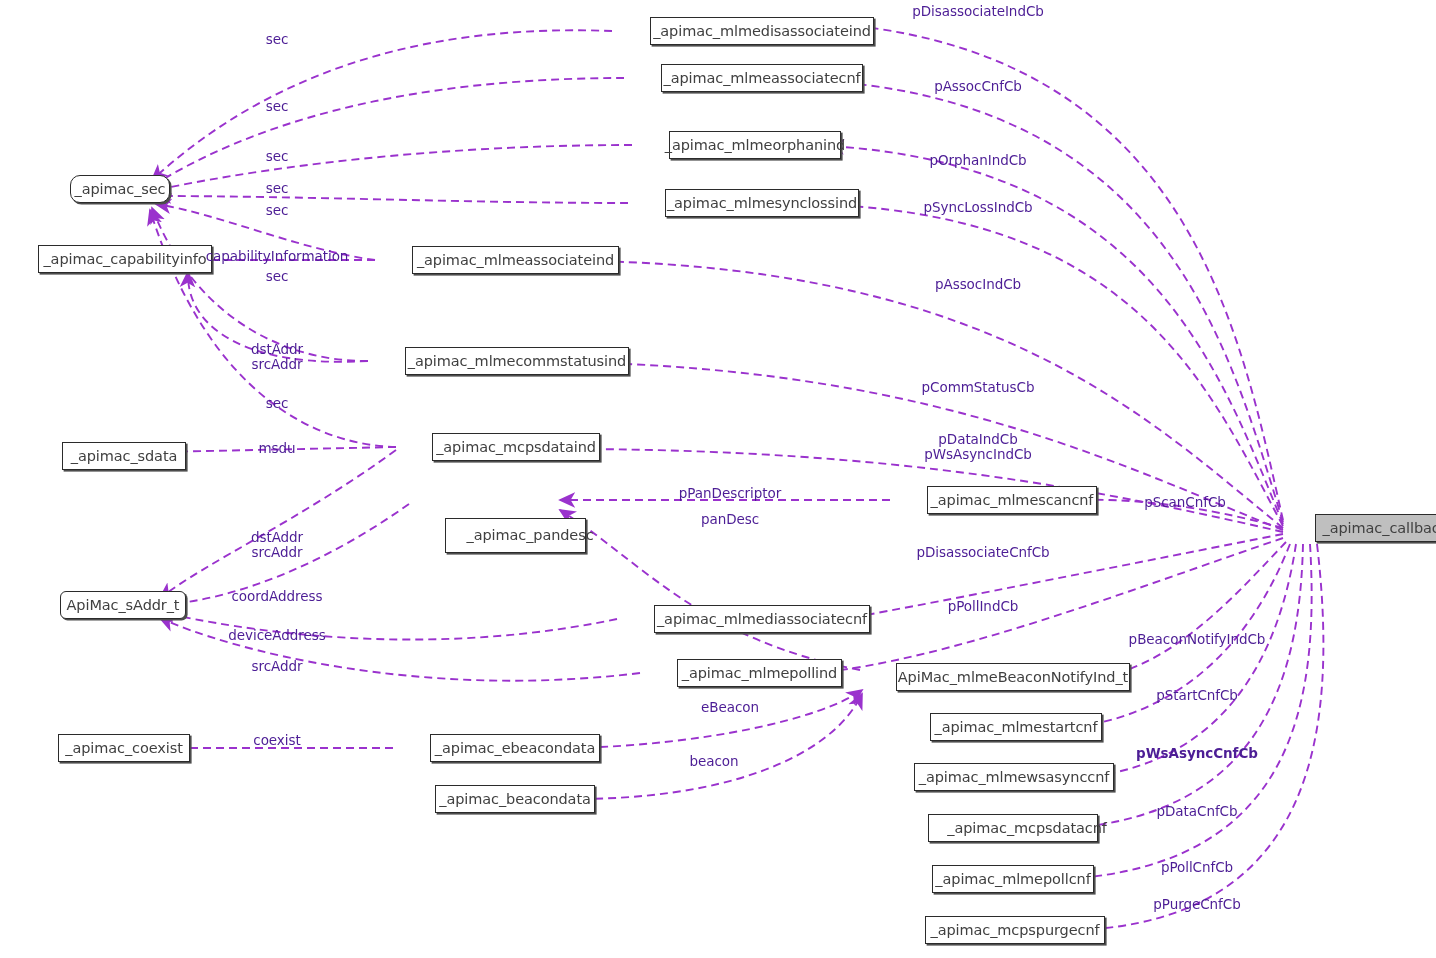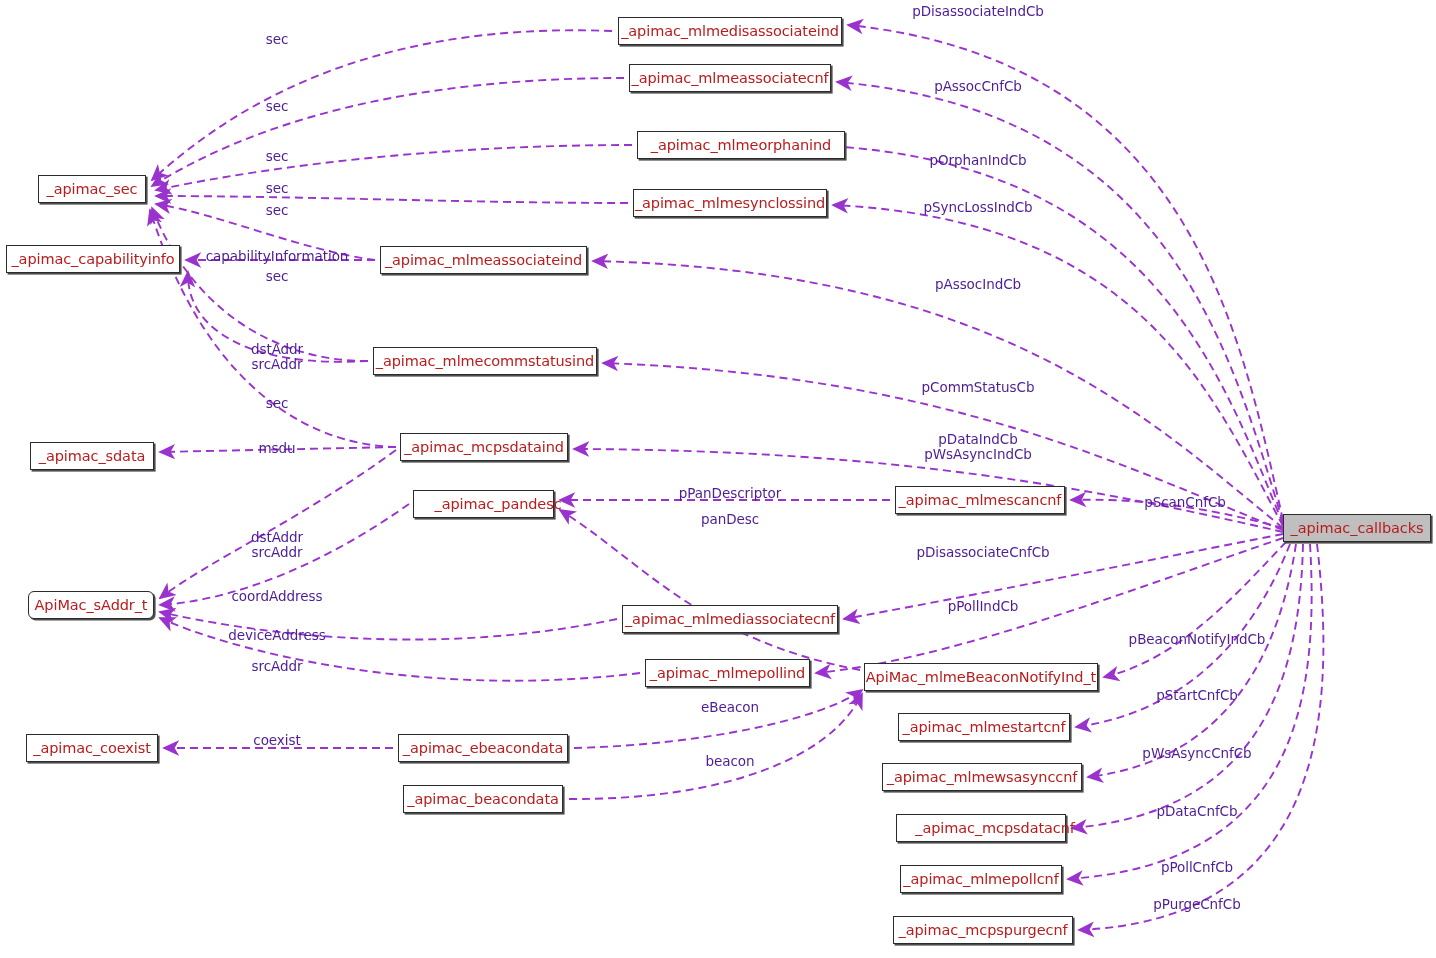--- a/index.html
+++ b/index.html
@@ -10,30 +10,31 @@
     background:#ffffff;
     font-family:"DejaVu Sans","Liberation Sans",sans-serif;
     overflow:hidden;
   }
   #edges{position:absolute;left:0;top:0;width:1436px;height:958px;}
   .node{
     position:absolute;
     box-sizing:border-box;
     border:1px solid #2b2b2b;
     background:#ffffff;
-    color:#b91c1c;
+    color:#404040;
     font-size:14.5px;
     line-height:1;
     display:flex;
     align-items:center;
     justify-content:center;
     white-space:nowrap;
     box-shadow:1.6px 1.6px 0 0 #4d4d4d;
     padding:0 7px;
     letter-spacing:-0.1px;
+    margin-left:32px;
   }
   .node.highlight{
     background:#bfbfbf;
   }
   .edge-label{
     position:absolute;
     font-size:13.5px;
     color:#4c1d95;
     white-space:pre;
     line-height:15px;
@@ -86,33 +87,33 @@
         <path d="M 1286,542 C 1240,590 1180,660 1104,677" fill="none" stroke="#9a32cd" stroke-width="1.9" stroke-dasharray="8,5" marker-end="url(#arrowhead)"></path>
         <path d="M 1290,544 C 1260,620 1200,710 1076,727" fill="none" stroke="#9a32cd" stroke-width="1.9" stroke-dasharray="8,5" marker-end="url(#arrowhead)"></path>
         <path d="M 1296,544 C 1280,650 1230,760 1088,777" fill="none" stroke="#9a32cd" stroke-width="1.9" stroke-dasharray="8,5" marker-end="url(#arrowhead)"></path>
         <path d="M 1303,544 C 1300,680 1260,812 1072,828" fill="none" stroke="#9a32cd" stroke-width="1.9" stroke-dasharray="8,5" marker-end="url(#arrowhead)"></path>
         <path d="M 1310,544 C 1320,710 1290,864 1068,879" fill="none" stroke="#9a32cd" stroke-width="1.9" stroke-dasharray="8,5" marker-end="url(#arrowhead)"></path>
         <path d="M 1317,544 C 1340,740 1310,920 1079,930" fill="none" stroke="#9a32cd" stroke-width="1.9" stroke-dasharray="8,5" marker-end="url(#arrowhead)"></path>
       </g>
   </svg>
 
   <div id="node-layer">
-      <div class="node" style="left: 38px; top: 175px; width: 108px; height: 28px;">_apimac_sec</div>
+      <div class="node" style="left: 38px; top: 175px; width: 100px; height: 28px; border-radius: 10px;">_apimac_sec</div>
       <div class="node" style="left: 6px; top: 245px; width: 174px; height: 28px;">_apimac_capabilityinfo</div>
       <div class="node" style="left: 30px; top: 442px; width: 124px; height: 28px;">_apimac_sdata</div>
       <div class="node" style="left: 28px; top: 591px; width: 126px; height: 28px; border-radius: 6px;">ApiMac_sAddr_t</div>
       <div class="node" style="left: 26px; top: 734px; width: 132px; height: 28px;">_apimac_coexist</div>
       <div class="node" style="left: 618px; top: 17px; width: 224px; height: 28px;">_apimac_mlmedisassociateind</div>
       <div class="node" style="left: 629px; top: 64px; width: 202px; height: 28px;">_apimac_mlmeassociatecnf</div>
-      <div class="node" style="left: 637px; top: 131px; width: 208px; height: 28px;">_apimac_mlmeorphanind</div>
+      <div class="node" style="left: 637px; top: 131px; width: 172px; height: 28px;">_apimac_mlmeorphanind</div>
       <div class="node" style="left: 633px; top: 189px; width: 194px; height: 28px;">_apimac_mlmesynclossind</div>
       <div class="node" style="left: 380px; top: 246px; width: 207px; height: 28px;">_apimac_mlmeassociateind</div>
       <div class="node" style="left: 373px; top: 347px; width: 224px; height: 28px;">_apimac_mlmecommstatusind</div>
       <div class="node" style="left: 400px; top: 433px; width: 168px; height: 28px;">_apimac_mcpsdataind</div>
-      <div class="node" style="left: 413px; top: 490px; width: 141px; height: 28px; padding-left: 36px;">_apimac_pandesc</div>
+      <div class="node" style="left: 413px; top: 518px; width: 141px; height: 35px; padding-left: 36px;">_apimac_pandesc</div>
       <div class="node" style="left: 895px; top: 486px; width: 170px; height: 28px;">_apimac_mlmescancnf</div>
       <div class="node" style="left: 622px; top: 605px; width: 216px; height: 28px;">_apimac_mlmediassociatecnf</div>
       <div class="node" style="left: 645px; top: 659px; width: 165px; height: 28px;">_apimac_mlmepollind</div>
       <div class="node" style="left: 864px; top: 663px; width: 234px; height: 28px;">ApiMac_mlmeBeaconNotifyInd_t</div>
       <div class="node" style="left: 898px; top: 713px; width: 172px; height: 28px;">_apimac_mlmestartcnf</div>
       <div class="node" style="left: 398px; top: 734px; width: 170px; height: 28px;">_apimac_ebeacondata</div>
       <div class="node" style="left: 882px; top: 763px; width: 200px; height: 28px;">_apimac_mlmewsasynccnf</div>
       <div class="node" style="left: 403px; top: 785px; width: 160px; height: 28px;">_apimac_beacondata</div>
       <div class="node" style="left: 896px; top: 814px; width: 170px; height: 28px; padding-left: 35px;">_apimac_mcpsdatacnf</div>
       <div class="node" style="left: 900px; top: 865px; width: 162px; height: 28px;">_apimac_mlmepollcnf</div>
@@ -133,33 +134,33 @@
       <div class="edge-label" style="left: 277px; top: 441px;">msdu</div>
       <div class="edge-label" style="left: 277px; top: 530px;">dstAddr
 srcAddr</div>
       <div class="edge-label" style="left: 277px; top: 589px;">coordAddress</div>
       <div class="edge-label" style="left: 277px; top: 628px;">deviceAddress</div>
       <div class="edge-label" style="left: 277px; top: 659px;">srcAddr</div>
       <div class="edge-label" style="left: 277px; top: 733px;">coexist</div>
       <div class="edge-label" style="left: 730px; top: 486px;">pPanDescriptor</div>
       <div class="edge-label" style="left: 730px; top: 512px;">panDesc</div>
       <div class="edge-label" style="left: 730px; top: 700px;">eBeacon</div>
-      <div class="edge-label" style="left: 730px; top: 754px;">beacon</div>
+      <div class="edge-label" style="left: 714px; top: 754px;">beacon</div>
       <div class="edge-label" style="left: 978px; top: 4px;">pDisassociateIndCb</div>
       <div class="edge-label" style="left: 978px; top: 79px;">pAssocCnfCb</div>
       <div class="edge-label" style="left: 978px; top: 153px;">pOrphanIndCb</div>
       <div class="edge-label" style="left: 978px; top: 200px;">pSyncLossIndCb</div>
       <div class="edge-label" style="left: 978px; top: 277px;">pAssocIndCb</div>
       <div class="edge-label" style="left: 978px; top: 380px;">pCommStatusCb</div>
       <div class="edge-label" style="left: 978px; top: 432px;">pDataIndCb
 pWsAsyncIndCb</div>
       <div class="edge-label" style="left: 1185px; top: 495px;">pScanCnfCb</div>
       <div class="edge-label" style="left: 983px; top: 545px;">pDisassociateCnfCb</div>
       <div class="edge-label" style="left: 983px; top: 599px;">pPollIndCb</div>
       <div class="edge-label" style="left: 1197px; top: 632px;">pBeaconNotifyIndCb</div>
       <div class="edge-label" style="left: 1197px; top: 688px;">pStartCnfCb</div>
-      <div class="edge-label" style="left: 1197px; top: 746px;">pWsAsyncCnfCb</div>
+      <div class="edge-label" style="left: 1197px; top: 746px; font-weight: bold;">pWsAsyncCnfCb</div>
       <div class="edge-label" style="left: 1197px; top: 804px;">pDataCnfCb</div>
       <div class="edge-label" style="left: 1197px; top: 860px;">pPollCnfCb</div>
       <div class="edge-label" style="left: 1197px; top: 897px;">pPurgeCnfCb</div>
     </div>
 
 </div>
 
 </body></html>

